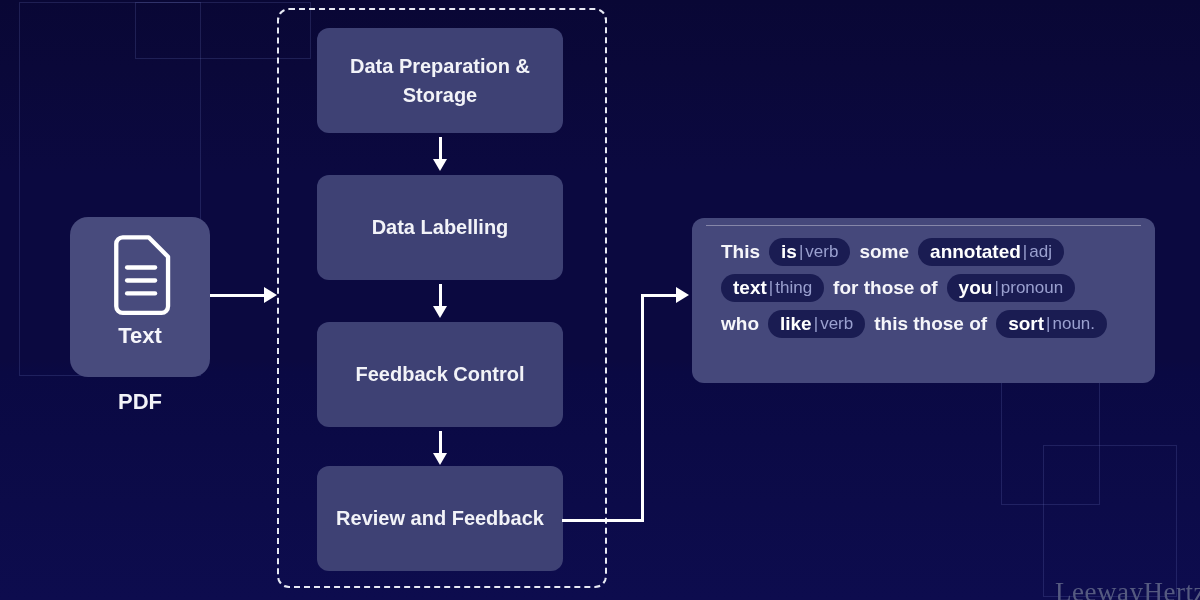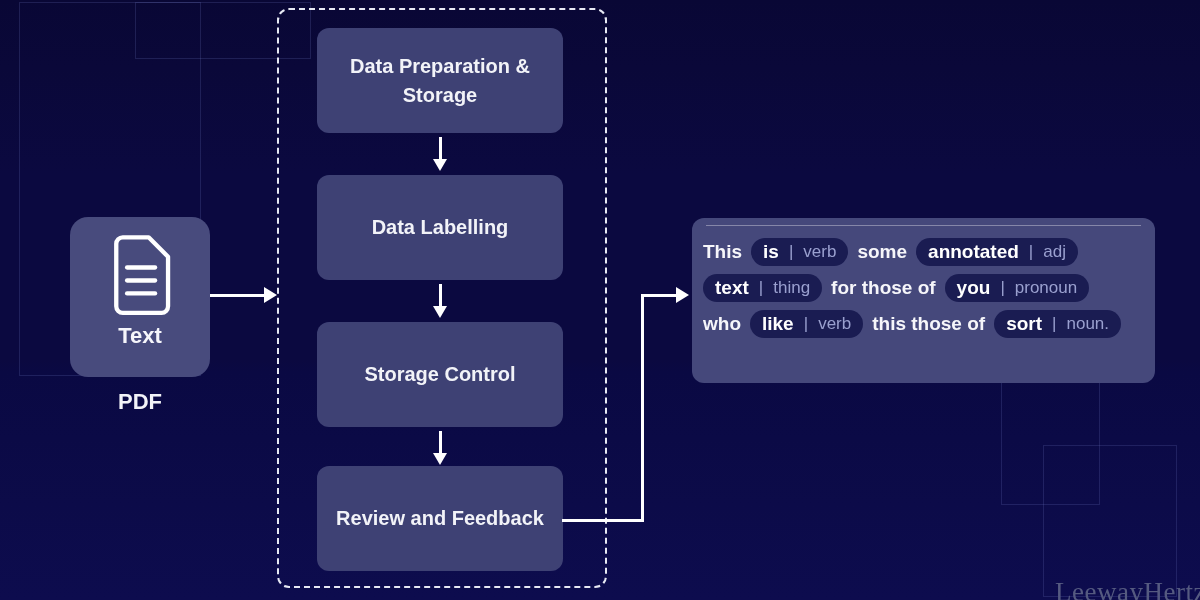--- a/index.html
+++ b/index.html
@@ -27,24 +27,24 @@
 
   
   .hline,.vline{position:absolute;background:#ffffff;z-index:2;}
   .tri-right{position:absolute;width:0;height:0;border-top:8px solid transparent;border-bottom:8px solid transparent;border-left:13px solid #ffffff;z-index:2;}
   .tri-down{position:absolute;width:0;height:0;border-left:7px solid transparent;border-right:7px solid transparent;border-top:12px solid #ffffff;z-index:2;}
 
   
   .vpanel{left:692px;top:218px;width:463px;height:165px;background:#45487b;border-radius:12px;box-sizing:border-box;}
   .vtitle{margin-top:9px;text-align:center;font-size:21px;font-weight:700;color:#ffffff;}
   .vdivider{height:1px;background:rgba(255,255,255,0.35);margin:7px 14px 0 14px;}
-  .vlines{padding:8px 8px 0 11px;}
+  .vlines{padding:8px 8px 0 11px;margin-left:18px;}
   .vrow{display:flex;align-items:center;gap:9px;height:36px;white-space:nowrap;}
   .vword{font-size:19px;font-weight:700;color:#f6f6fa;}
-  .vpill{display:inline-flex;align-items:center;gap:10px;background:#1a1c52;border-radius:14px;height:28px;padding:0 12px;}
+  .vpill{display:inline-flex;align-items:center;gap:2px;background:#1a1c52;border-radius:14px;height:28px;padding:0 12px;}
   .pword{font-size:19px;font-weight:700;color:#ffffff;}
   .pbar,.ppos{font-size:17px;font-weight:400;color:#9aa0cf;}
 
   .watermark{left:1055px;top:577px;font-family:"Liberation Serif","DejaVu Serif",serif;
              font-size:27px;color:#555a80;letter-spacing:0.5px;z-index:1;}
 </style>
 </head>
 <body>
 
 <div class="stage">
@@ -67,21 +67,21 @@
   </div>
   <div class="z src-format">PDF</div>
 
   <div class="hline" style="left:210px;top:294px;width:56px;height:2.5px;"></div>
   <div class="tri-right" style="left:264px;top:287px;"></div>
 
   <div class="z pipeline"></div>
 
   <div class="step" style="top:28px;">Data Preparation &amp; Storage</div>
   <div class="step" style="top:175px;">Data Labelling</div>
-  <div class="step" style="top:322px;">Storage Control</div>
+  <div class="step" style="top:322px;">Feedback Control</div>
   <div class="step" style="top:466px;">Review and Feedback</div>
 
   <div class="vline" style="left:439px;top:137px;width:2.5px;height:22px;"></div>
   <div class="tri-down" style="left:433px;top:159px;"></div>
   <div class="vline" style="left:439px;top:284px;width:2.5px;height:22px;"></div>
   <div class="tri-down" style="left:433px;top:306px;"></div>
   <div class="vline" style="left:439px;top:431px;width:2.5px;height:22px;"></div>
   <div class="tri-down" style="left:433px;top:453px;"></div>
 
   <div class="hline" style="left:562px;top:519px;width:81px;height:2.5px;"></div>

